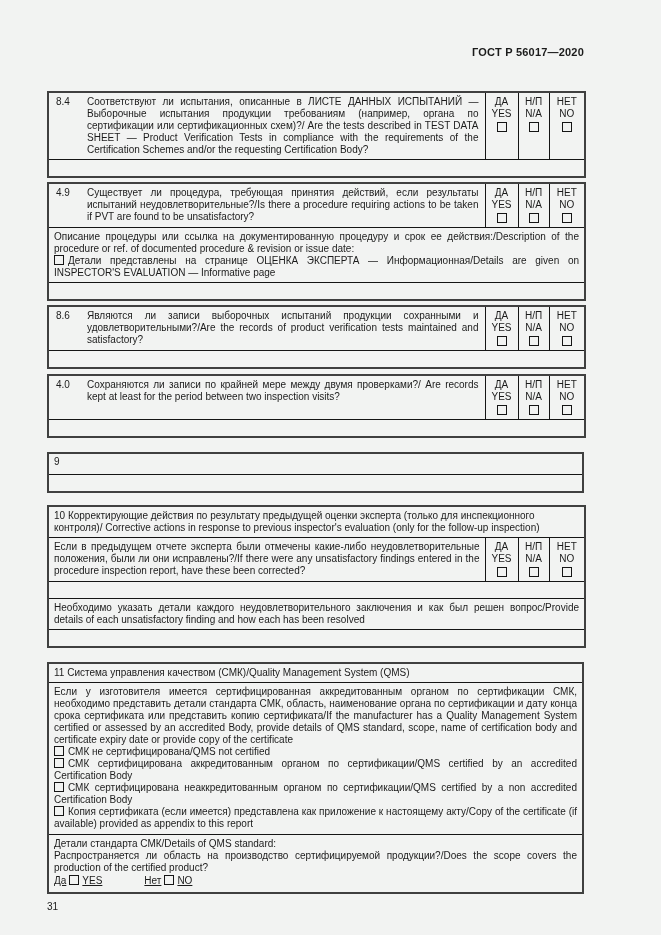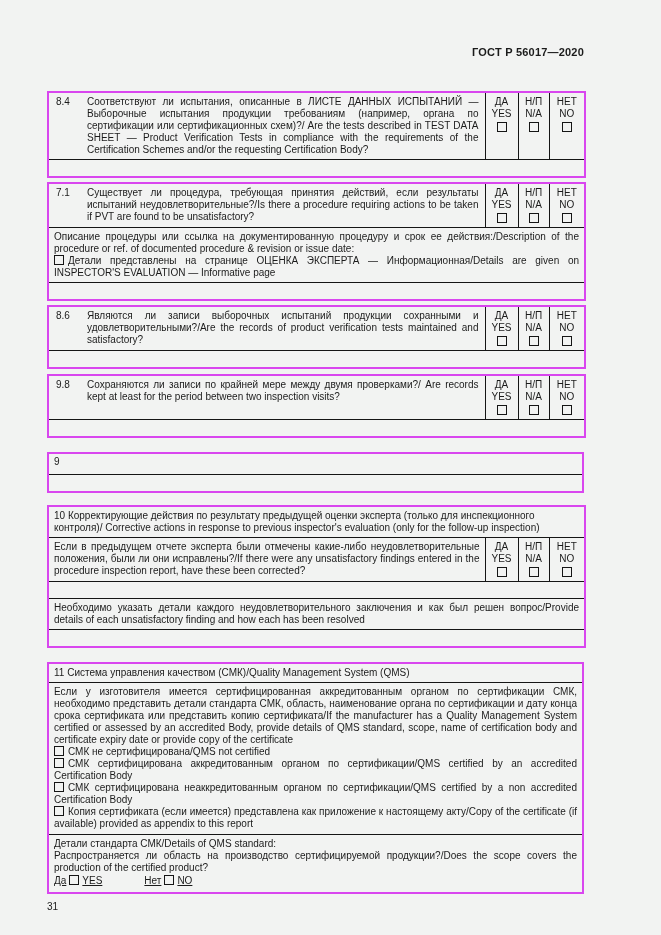--- a/index.html
+++ b/index.html
@@ -23,21 +23,21 @@
 
   table { border-collapse:collapse; table-layout:fixed; width:537px; background:#f2f3f2; }
   td {
     border:1px solid #151515;
     font-size:10px;
     line-height:12px;
     vertical-align:top;
     padding:0;
     overflow:hidden;
   }
-  table.blk { border:2px solid #d946ef; }
+  table.blk { border:2px solid #404040; }
 
   col.c-q  { width:437px; }
   col.c-a1 { width:33px; }
   col.c-a2 { width:31px; }
   col.c-a3 { width:36px; }
 
   .qcell { position:relative; padding:3px 6px 3px 38px; text-align:justify; }
   .qnum  { position:absolute; left:7px; top:3px; }
   .ans   { text-align:center; padding:3px 1px 2px; }
   .ans .ln { display:block; }
@@ -129,21 +129,21 @@
     <table class="blk t85">
       <colgroup>
           <col class="c-q">
           <col class="c-a1">
           <col class="c-a2">
           <col class="c-a3">
         </colgroup>
       <tbody>
           <tr>
         <td class="qcell">
-          <span class="qnum">7.1</span>
+          <span class="qnum">4.9</span>
           <span>Существует ли процедура, требующая принятия действий, если результаты испытаний неудовлетворительные?/Is there a procedure requiring actions to be taken if PVT are found to be unsatisfactory?</span>
         </td>
         <td class="ans">
           <span class="ln">ДА</span>
           <span class="ln">YES</span>
           <span class="cb"></span>
         </td>
         <td class="ans">
           <span class="ln">Н/П</span>
           <span class="ln">N/A</span>
@@ -207,21 +207,21 @@
     <table class="blk t87">
       <colgroup>
           <col class="c-q">
           <col class="c-a1">
           <col class="c-a2">
           <col class="c-a3">
         </colgroup>
       <tbody>
           <tr>
         <td class="qcell">
-          <span class="qnum">9.8</span>
+          <span class="qnum">4.0</span>
           <span>Сохраняются ли записи по крайней мере между двумя проверками?/ Are records kept at least for the period between two inspection visits?</span>
         </td>
         <td class="ans">
           <span class="ln">ДА</span>
           <span class="ln">YES</span>
           <span class="cb"></span>
         </td>
         <td class="ans">
           <span class="ln">Н/П</span>
           <span class="ln">N/A</span>

